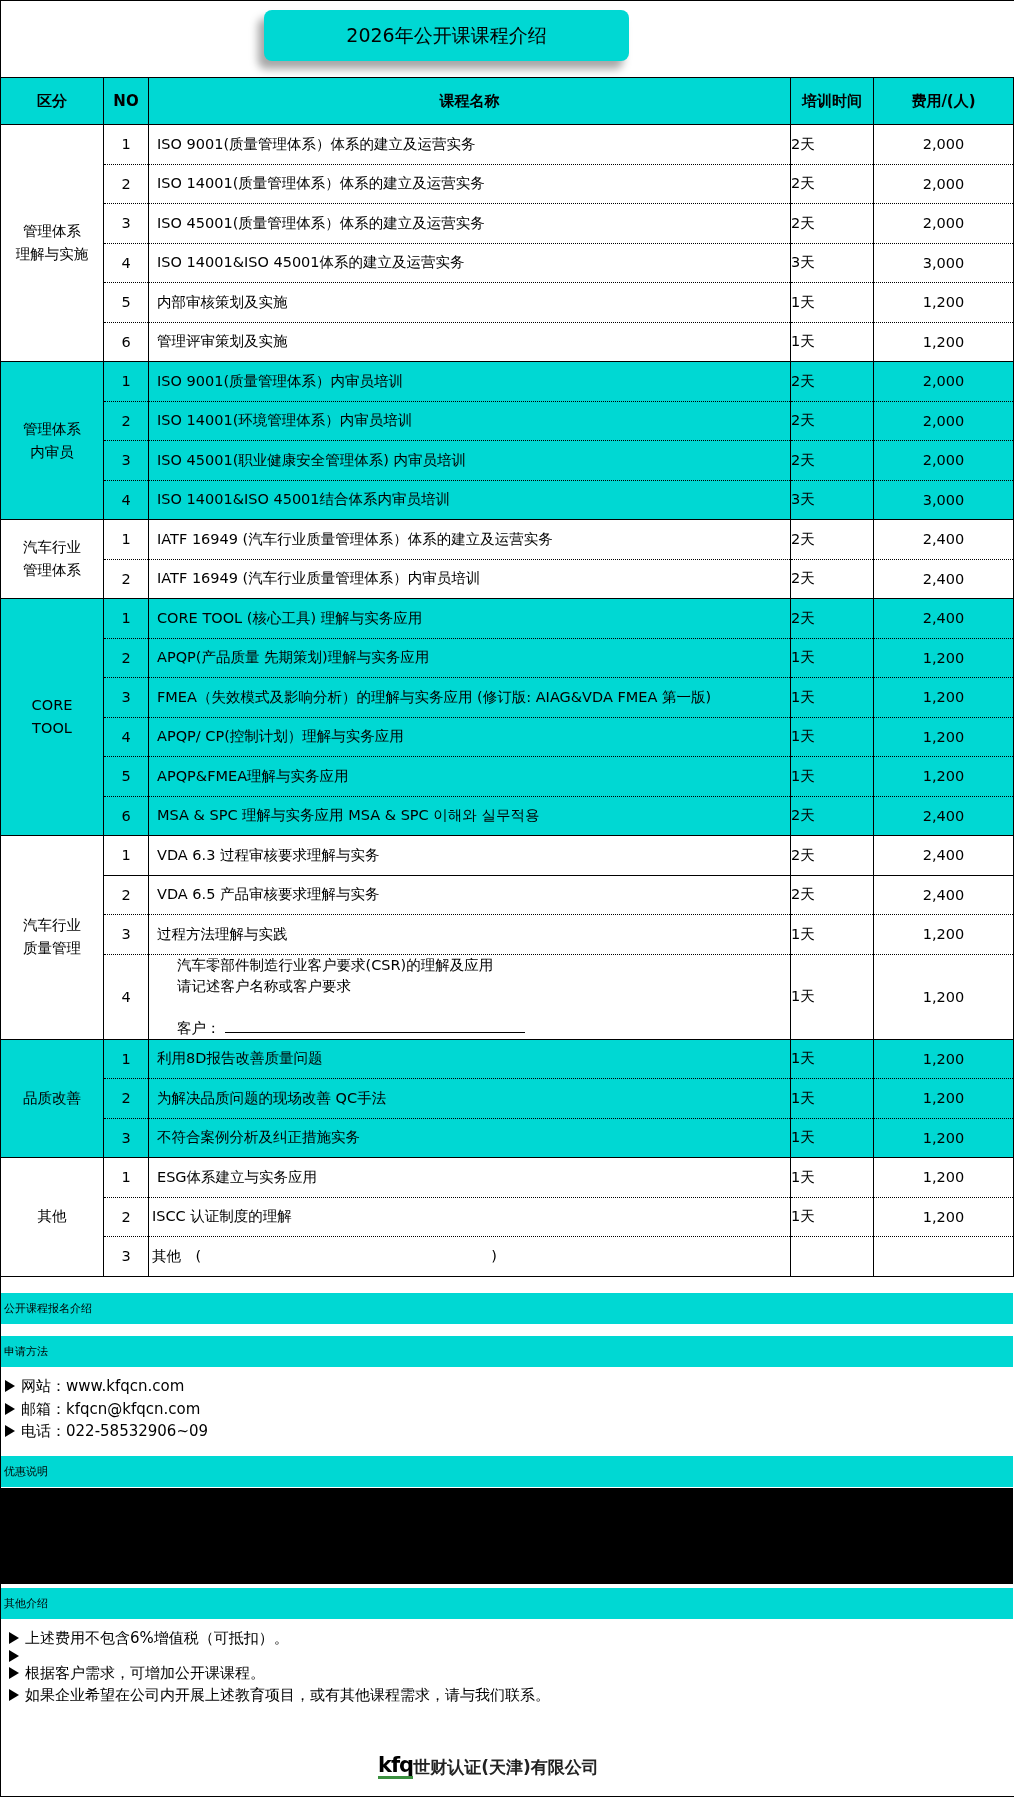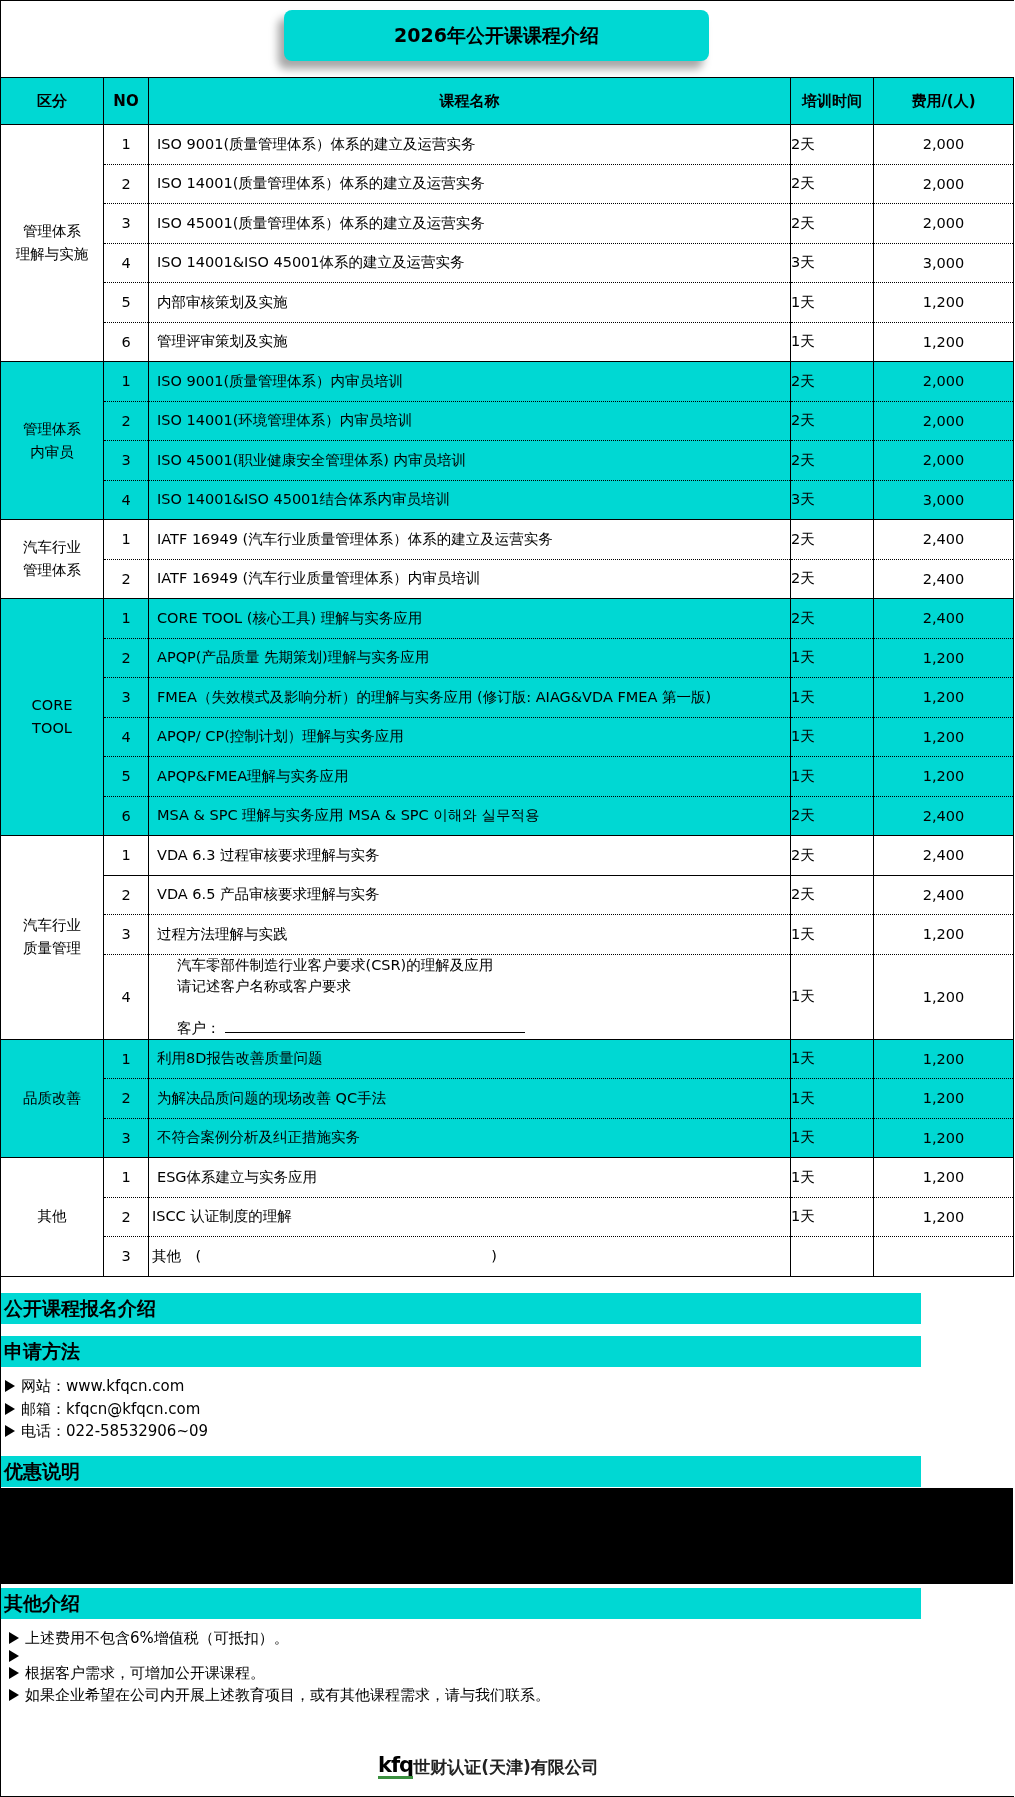--- a/index.html
+++ b/index.html
@@ -3,25 +3,25 @@
 <meta charset="utf-8">
 <style>
   * { box-sizing: border-box; margin: 0; padding: 0; }
   html, body { width: 1015px; height: 1797px; background: #ffffff; overflow: hidden; }
   body { font-family: "DejaVu Sans", "Liberation Sans", sans-serif; color: #000; position: relative; }
   .frame {
     position: absolute; left: 0; top: 0; width: 1014px; height: 1797px;
     border: 1.5px solid #000; border-right: none;
   }
   .title-box {
-    position: absolute; left: 284px; top: 10px; width: 425px; height: 51px;
+    position: absolute; left: 264px; top: 10px; width: 365px; height: 51px;
     background: #00d8d3; border-radius: 8px;
     box-shadow: -6px 8px 8px rgba(0,0,0,0.35);
     display: flex; align-items: center; justify-content: center;
-    font-weight: bold; font-size: 19px;
+    font-weight: normal; font-size: 19px;
   }
   table.courses {
     position: absolute; left: 0; top: 77px; width: 1013px;
     border-collapse: collapse; table-layout: fixed;
     font-size: 14.5px;
   }
   table.courses col.c1 { width: 103px; }
   table.courses col.c2 { width: 45px; }
   table.courses col.c3 { width: 642px; }
   table.courses col.c4 { width: 83px; }
@@ -42,22 +42,22 @@
   td.fee { text-align: center; }
   tr.grp-start td { border-top: 1.5px solid #000; }
   tr.solid-top td.no, tr.solid-top td.name, tr.solid-top td.days, tr.solid-top td.fee { border-top: 1.5px solid #000; }
   tr.teal td { background: #00d8d3; }
   td.tall { height: 90px; padding-left: 28px; }
   .csr-line { display: block; line-height: 21px; }
   .customer-blank { display: inline-block; width: 300px; border-bottom: 1.5px solid #000; height: 14px; vertical-align: baseline; margin-left: 4px; }
   .paren-gap { display: inline-block; width: 290px; }
 
   .section-bar {
-    position: absolute; left: 1px; width: 920px; height: 31px;
-    background: #00d8d3; font-weight: bold; font-size: 19px;
+    position: absolute; left: 1px; width: 1012px; height: 31px;
+    background: #00d8d3; font-weight: normal; font-size: 11px;
     display: flex; align-items: center; padding-left: 3px;
   }
   .info-list { position: absolute; left: 5px; font-size: 15px; line-height: 22.5px; }
   .info-list .item { display: flex; align-items: center; }
   .tri { display: inline-block; width: 0; height: 0; border-top: 6px solid transparent; border-bottom: 6px solid transparent; border-left: 10px solid #000; margin-right: 6px; }
   .redacted { position: absolute; left: 1px; top: 1488px; width: 1012px; height: 96px; background: #000; }
   .footer-logo {
     position: absolute; left: 378px; top: 1752px; height: 30px;
     display: flex; align-items: center; 
   }

